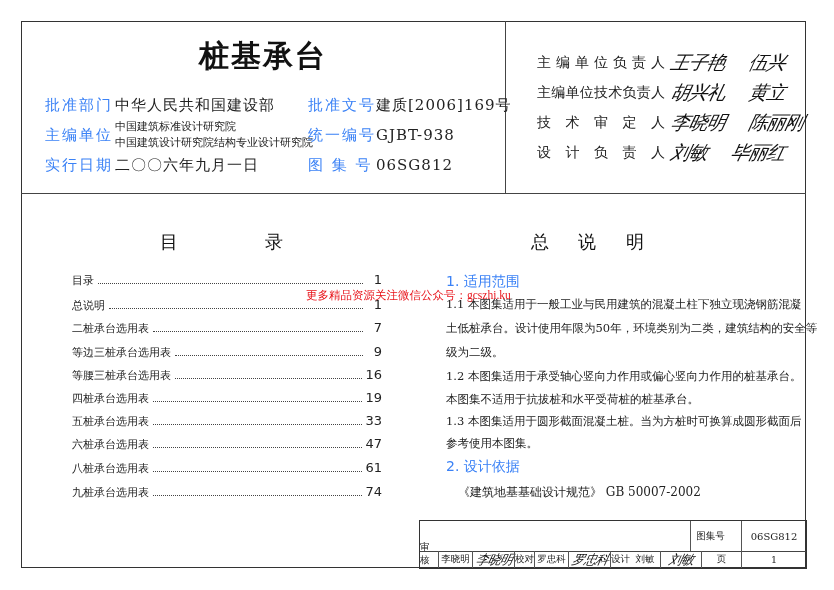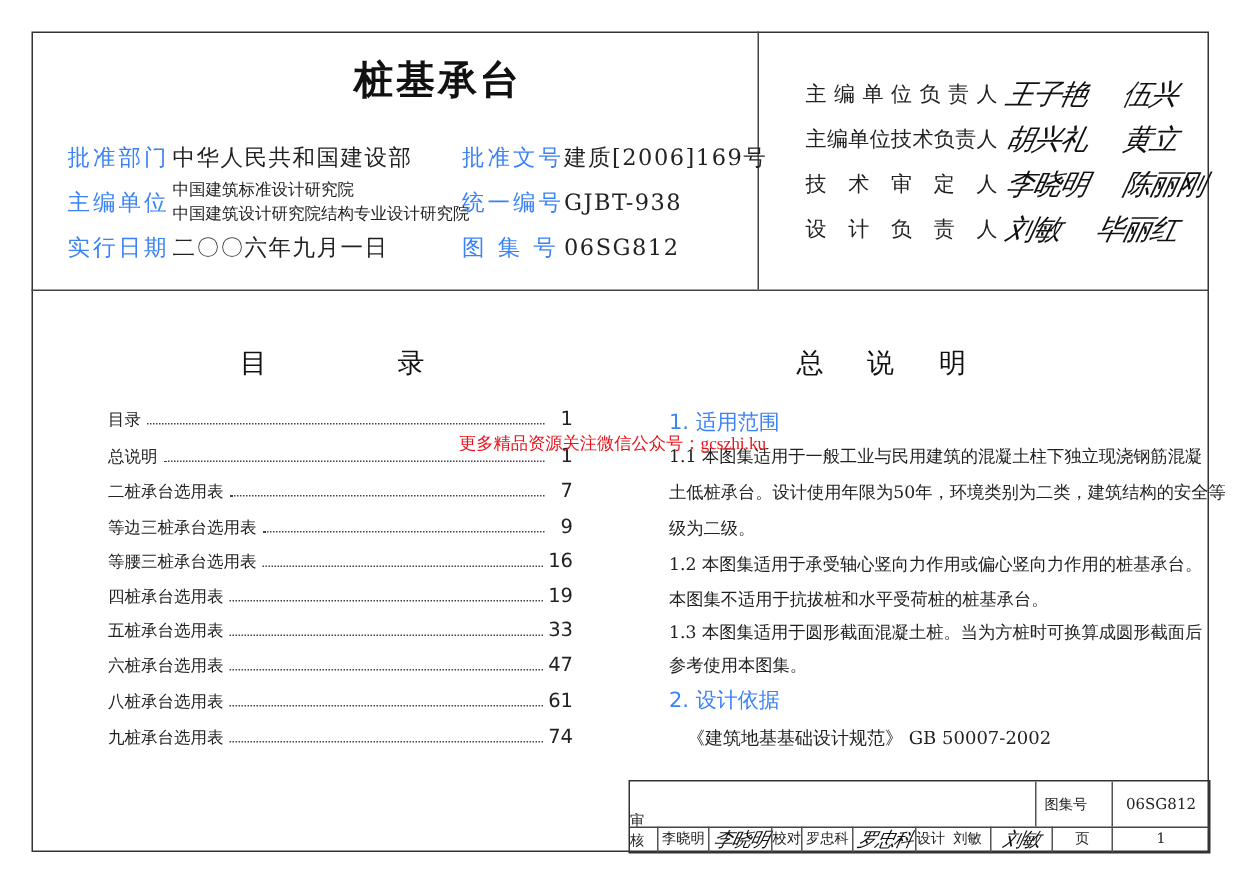--- a/index.html
+++ b/index.html
@@ -4,21 +4,21 @@
 <style>
   html, body { margin: 0; padding: 0; background: #ffffff; }
   body { width: 834px; height: 590px; position: relative; overflow: hidden;
          font-family: "DejaVu Serif", "Liberation Serif", serif; color: #222; }
   .abs { position: absolute; }
   .frame { left: 21px; top: 21px; width: 785px; height: 547px; border: 1.5px solid #333; box-sizing: border-box; }
   .hline { position: absolute; height: 0; border-top: 1.5px solid #444; }
   .vline { position: absolute; width: 0; border-left: 1.5px solid #444; }
 
   .main-title { left: 21px; width: 484px; top: 36px; text-align: center; font-family: "DejaVu Sans", sans-serif;
-                font-size: 26px; font-weight: bold; letter-spacing: 2px; color: #111; padding-left: 29px; }
+                font-size: 30px; font-weight: bold; letter-spacing: 2px; color: #111; }
 
   .meta-label { font-size: 15px; letter-spacing: 2px; color: #3b82f6; }
   .meta-value { font-size: 15px; letter-spacing: 1px; color: #222; }
   .meta-small { font-size: 11px; line-height: 14px; color: #222; }
 
   .resp-row { position: absolute; left: 537px; font-size: 14px; color: #222; display: flex; align-items: center; }
   .resp-label { display: inline-block; width: 128px; display: flex; justify-content: space-between; }
   .sig { font-family: "DejaVu Serif", serif; font-style: italic; font-size: 19px; color: #111; margin-left: 6px;
          letter-spacing: -1px; transform: skewX(-12deg); display: inline-block; }
   .sig2 { margin-left: 24px; }

